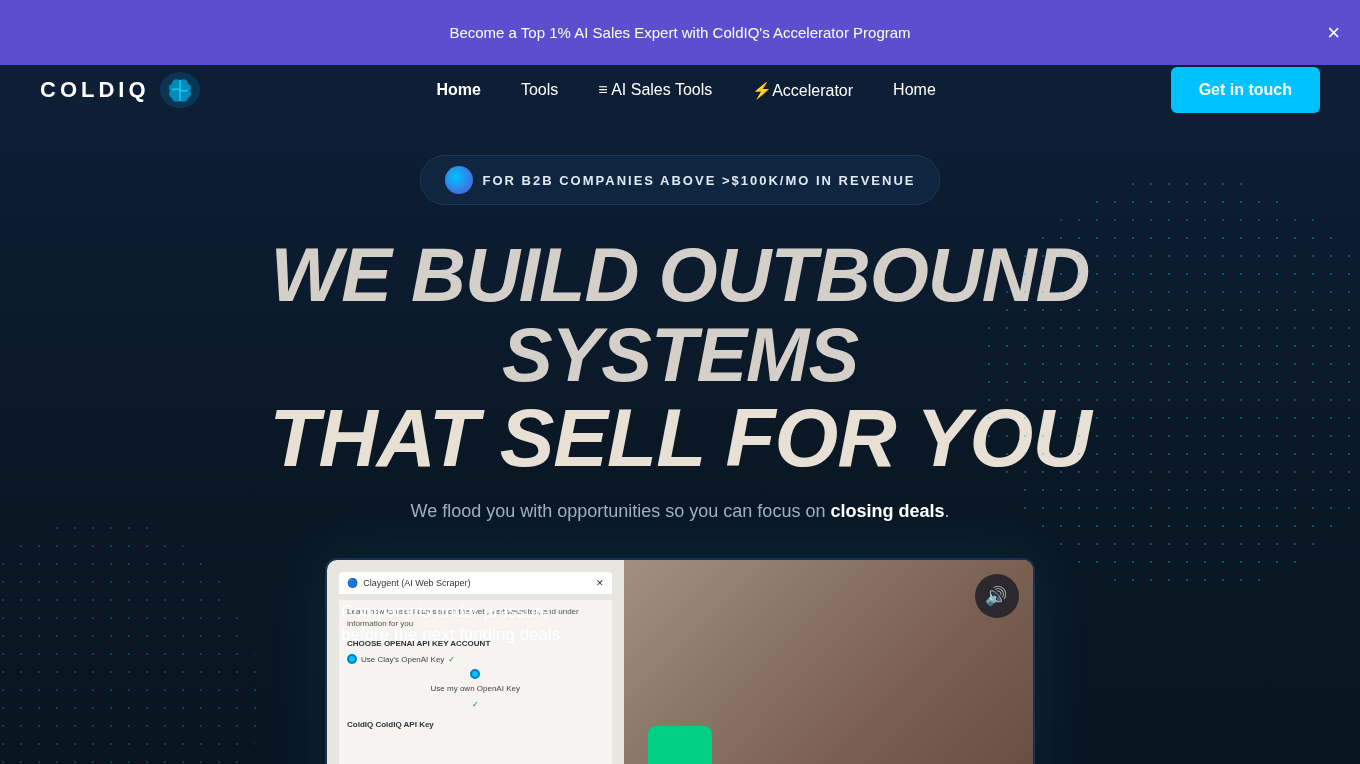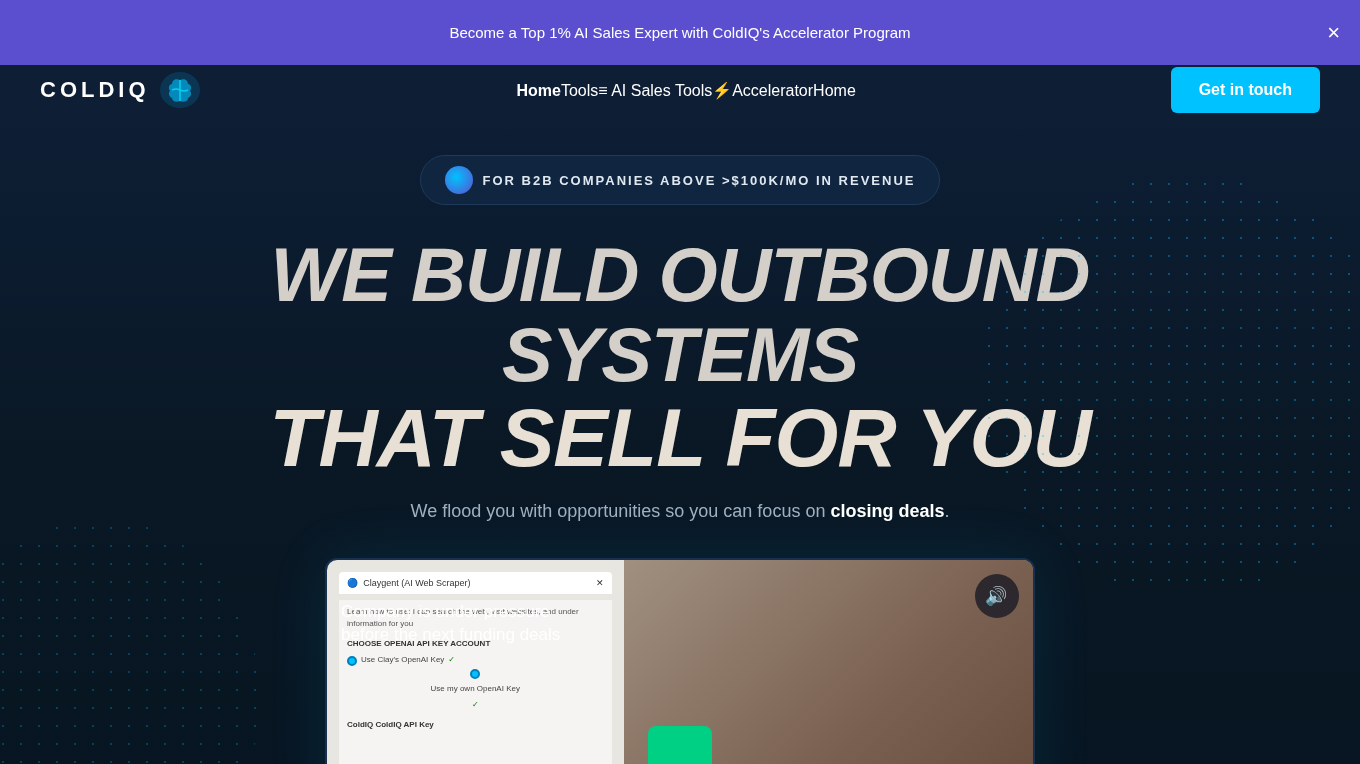--- a/index.html
+++ b/index.html
@@ -69,21 +69,22 @@
       font-weight: 700;
       letter-spacing: 4px;
       color: white;
     }
     #logo-brain {
       width: 44px;
       height: 44px;
     }
     #nav-links {
       display: flex;
-      align-items: flex-end;
+      align-items: center;
+      gap: 40px;
       list-style: none;
     }
     #nav-links li a {
       text-decoration: none;
       color: white;
       font-size: 16px;
       font-weight: 400;
     }
     #nav-links li a.active { font-weight: 600; }
     #get-in-touch-btn {
@@ -368,21 +369,21 @@
       <div id="video-bg">
         <div id="video-left">
           <div class="app-bar">
             <span>🔵</span>
             <span>Claygent (AI Web Scraper)</span>
             <span style="margin-left:auto;">✕</span>
           </div>
           <div class="app-content">
             <div style="margin-bottom:8px;color:#555;font-size:8px;">Learn how to use: I can search the web, visit websites, and under information for you</div>
             <div style="font-size:8px;font-weight:700;color:#333;margin-bottom:4px;">CHOOSE OPENAI API KEY ACCOUNT</div>
-            <div style="display:flex;align-items:flex-end;gap:4px;margin-bottom:3px;">
+            <div style="display:flex;align-items:flex-start;gap:4px;margin-bottom:3px;">
               <div style="width:10px;height:10px;border-radius:50%;background:#00c2ff;border:2px solid #0080bb;"></div>
               <span style="font-size:8px;">Use Clay's OpenAI Key</span>
               <span style="font-size:8px;color:green;">✓</span>
             </div>
             <div style="display:flex;align-items:center;gap:4px;margin-bottom:8px;flex-direction:column;">
               <div style="width:10px;height:10px;border-radius:50%;background:#00c2ff;border:2px solid #0080bb;"></div>
               <span style="font-size:8px;">Use my own OpenAI Key</span>
               <span style="font-size:8px;color:green;">✓</span>
             </div>
             <div style="font-size:8px;font-weight:700;color:#333;">ColdIQ ColdIQ API Key</div>

